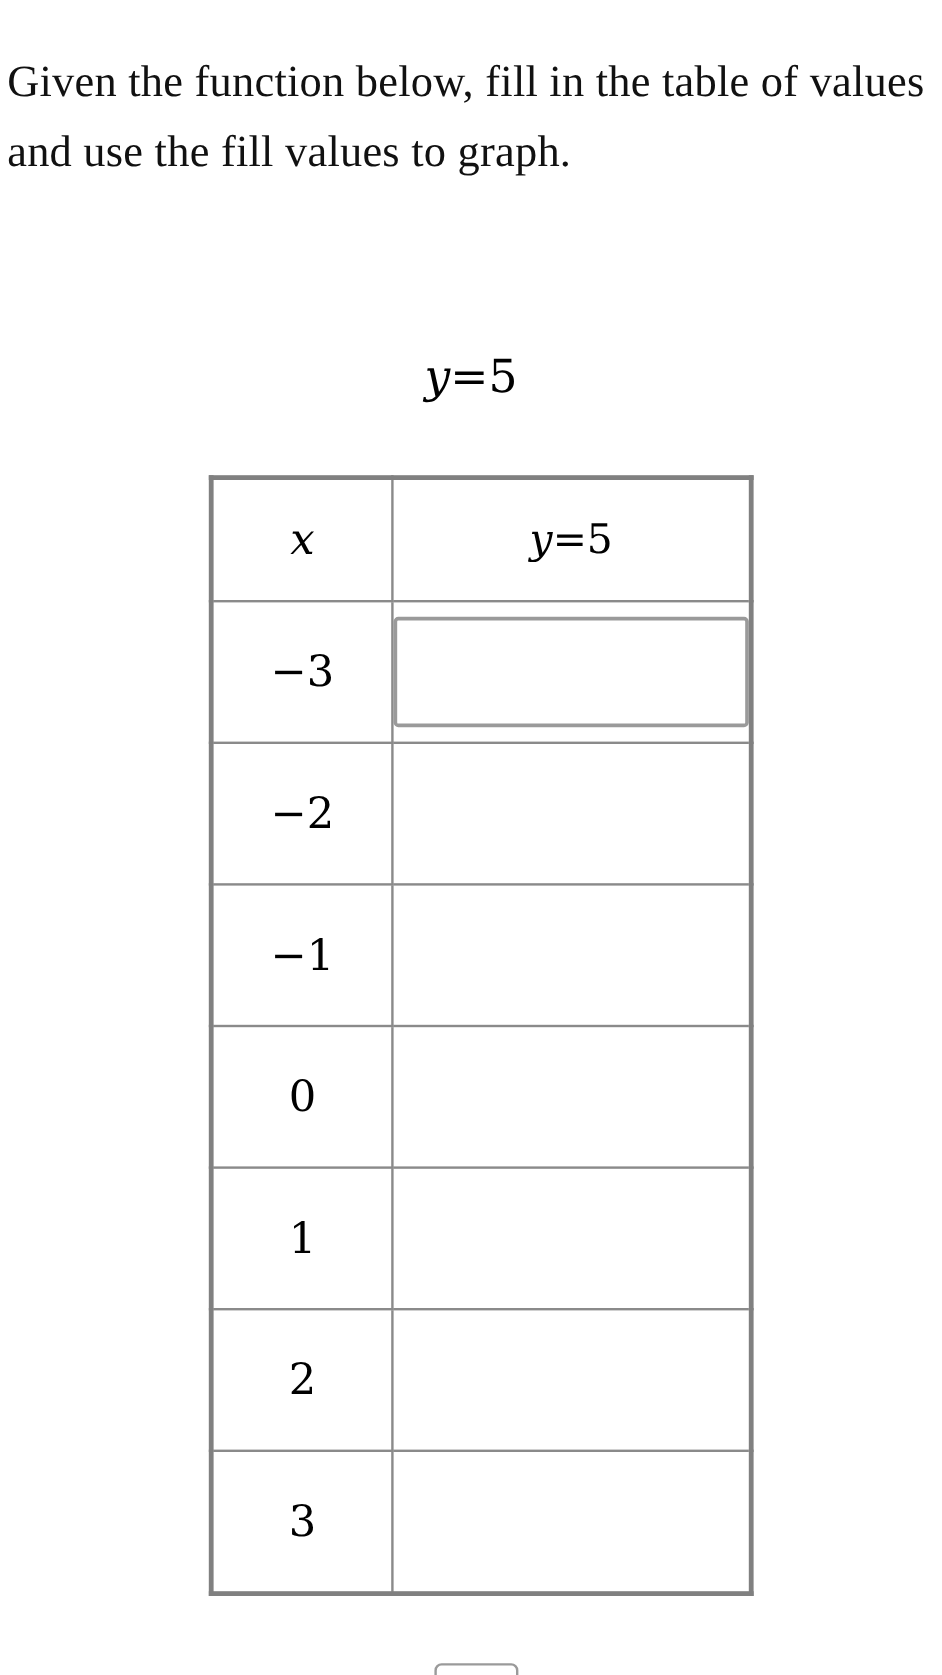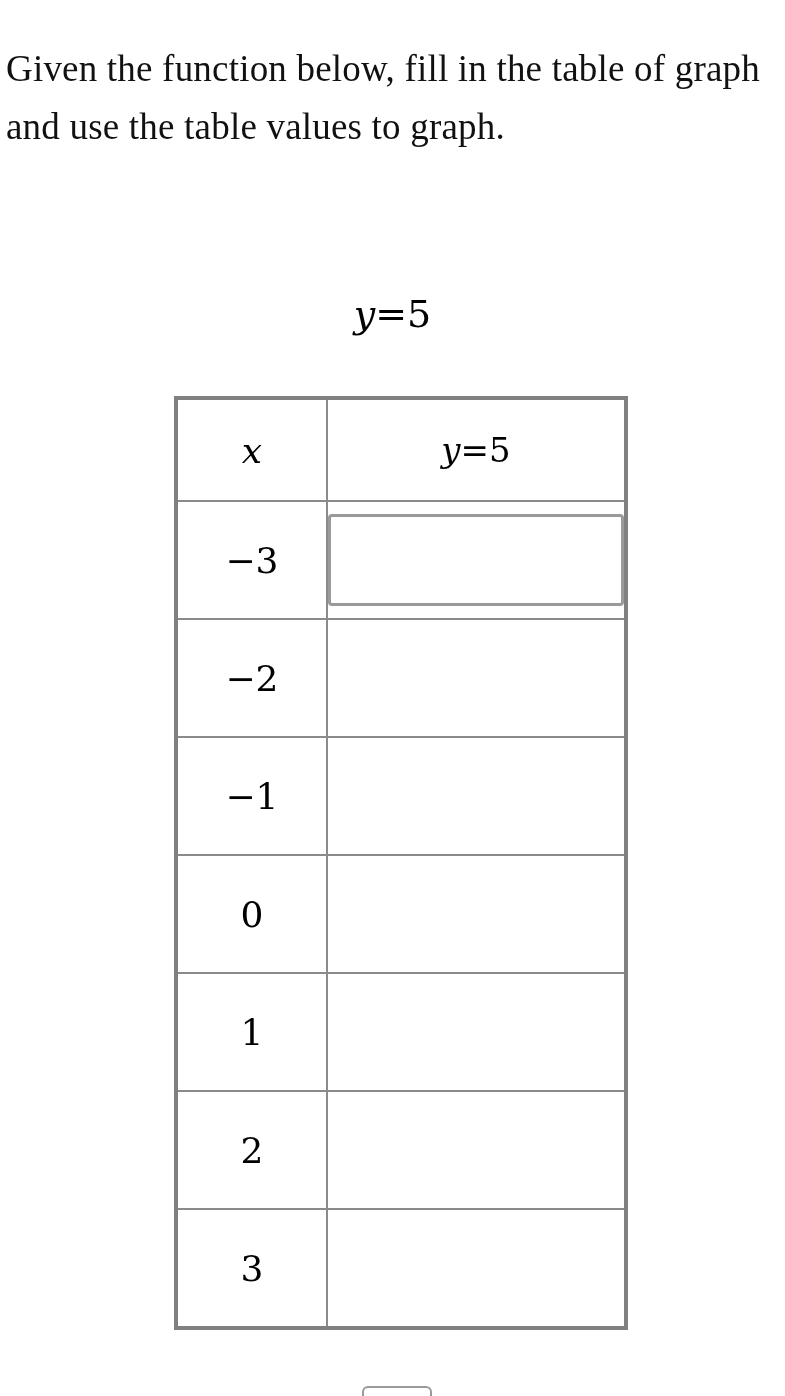--- a/index.html
+++ b/index.html
@@ -134,21 +134,21 @@
     border-radius: 6px 6px 0 0;
     background: #ffffff;
     box-sizing: border-box;
   }
 </style>
 </head>
 <body>
 
 <div class="page">
 
-  <div class="prompt">Given the function below, fill in the table of graph and use the table values to graph.</div>
+  <div class="prompt">Given the function below, fill in the table of values and use the fill values to graph.</div>
 
   <div class="equation">
     <span>y</span><span class="eq-sign">=</span><span class="eq-num">5</span>
   </div>
 
   <div class="table-wrap">
     <table class="values">
       <tbody>
         <tr class="head">
           <td class="col-x">

